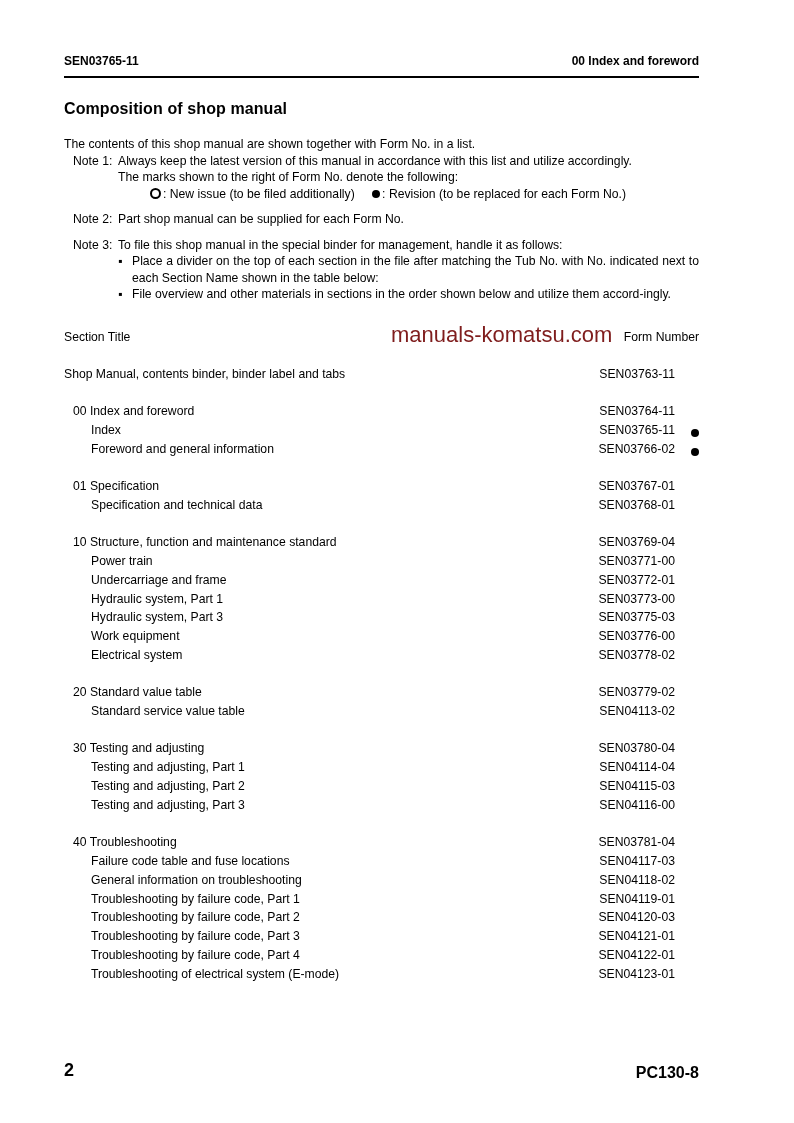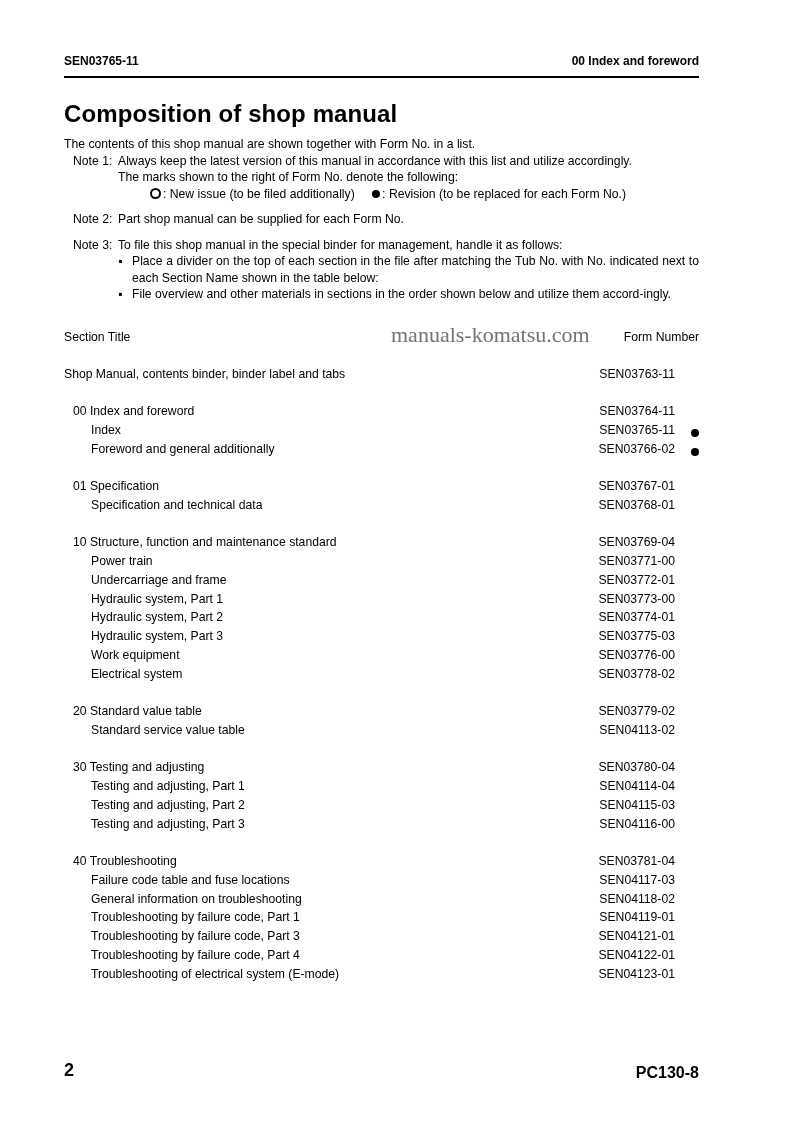--- a/index.html
+++ b/index.html
@@ -5,37 +5,37 @@
   html, body { margin: 0; padding: 0; background: #ffffff; }
   body {
     width: 794px; height: 1123px; position: relative; overflow: hidden;
     font-family: "Liberation Sans", sans-serif; color: #000; font-size: 12.2px;
   }
   .page { position: absolute; left: 64px; top: 0; width: 635px; height: 1123px; }
   .hdr { position: absolute; top: 54px; left: 0; right: 0; height: 16px; font-weight: bold; font-size: 12px; }
   .hdr .l { position: absolute; left: 0; top: 0; }
   .hdr .r { position: absolute; right: 0; top: 0; font-weight: bold; }
   .hrule { position: absolute; top: 76px; left: 0; right: 0; height: 0; border-top: 2px solid #000; }
-  .title { position: absolute; top: 100px; left: 0; font-size: 24px; font-weight: bold; letter-spacing: 0.1px; }
+  .title { position: absolute; top: 100px; left: 0; font-size: 16px; font-weight: bold; letter-spacing: 0.1px; }
   .intro { position: absolute; top: 136px; left: 0; right: 0; line-height: 16.5px; }
   .line { position: relative; white-space: nowrap; }
   .note-lbl { position: absolute; left: 9px; }
   .note-txt { margin-left: 54px; }
   .marks { margin-left: 86px; }
   .bullet { margin-left: 54px; display: flex; }
   .bullet .dot { width: 14px; flex: 0 0 14px; }
   .bullet .txt { white-space: normal; width: 567px; text-align: justify; }
   .gap { height: 9px; }
   .circle-o { display: inline-block; width: 7px; height: 7px; border: 2px solid #000; border-radius: 50%; vertical-align: -1px; margin-right: 2px; }
   .circle-f { display: inline-block; width: 8px; height: 8px; background: #000; border-radius: 50%; vertical-align: 0px; margin-right: 2px; margin-left: 14px; }
 
   .table-hdr { position: absolute; top: 330px; left: 0; right: 0; height: 16px; }
   .table-hdr .l { position: absolute; left: 0; }
   .table-hdr .r { position: absolute; right: 0; }
-  .watermark { position: absolute; top: 322px; left: 327px; font-size: 22px; color: #737373; white-space: nowrap; background: transparent; font-family: Liberation Serif, serif; }
+  .watermark { position: absolute; top: 322px; left: 327px; font-size: 22px; color: #7f1d1d; white-space: nowrap; background: transparent; }
 
   .rows { position: absolute; top: 367px; left: 0; right: 0; }
   .row { position: relative; height: 18.8px; white-space: nowrap; }
   .row .t { position: absolute; left: 0; }
   .row.sub .t { left: 27px; }
   .row.sec .t { left: 9px; }
   .row .f { position: absolute; right: 24px; }
   .row .m { position: absolute; right: 0; top: 6px; width: 8px; height: 8px; background: #000; border-radius: 50%; }
   .spacer { height: 18.5px; }
 
@@ -105,21 +105,21 @@
       <div class="row sec">
         <span class="t">00 Index and foreword</span>
         <span class="f">SEN03764-11</span>
       </div>
       <div class="row sub">
         <span class="t">Index</span>
         <span class="f">SEN03765-11</span>
         <span class="m"></span>
       </div>
       <div class="row sub">
-        <span class="t">Foreword and general additionally</span>
+        <span class="t">Foreword and general information</span>
         <span class="f">SEN03766-02</span>
         <span class="m"></span>
       </div>
       <div class="spacer"></div>
       <div class="row sec">
         <span class="t">01 Specification</span>
         <span class="f">SEN03767-01</span>
       </div>
       <div class="row sub">
         <span class="t">Specification and technical data</span>
@@ -136,24 +136,20 @@
       </div>
       <div class="row sub">
         <span class="t">Undercarriage and frame</span>
         <span class="f">SEN03772-01</span>
       </div>
       <div class="row sub">
         <span class="t">Hydraulic system, Part 1</span>
         <span class="f">SEN03773-00</span>
       </div>
       <div class="row sub">
-        <span class="t">Hydraulic system, Part 2</span>
-        <span class="f">SEN03774-01</span>
-      </div>
-      <div class="row sub">
         <span class="t">Hydraulic system, Part 3</span>
         <span class="f">SEN03775-03</span>
       </div>
       <div class="row sub">
         <span class="t">Work equipment</span>
         <span class="f">SEN03776-00</span>
       </div>
       <div class="row sub">
         <span class="t">Electrical system</span>
         <span class="f">SEN03778-02</span>
@@ -193,20 +189,24 @@
         <span class="t">Failure code table and fuse locations</span>
         <span class="f">SEN04117-03</span>
       </div>
       <div class="row sub">
         <span class="t">General information on troubleshooting</span>
         <span class="f">SEN04118-02</span>
       </div>
       <div class="row sub">
         <span class="t">Troubleshooting by failure code, Part 1</span>
         <span class="f">SEN04119-01</span>
+      </div>
+      <div class="row sub">
+        <span class="t">Troubleshooting by failure code, Part 2</span>
+        <span class="f">SEN04120-03</span>
       </div>
       <div class="row sub">
         <span class="t">Troubleshooting by failure code, Part 3</span>
         <span class="f">SEN04121-01</span>
       </div>
       <div class="row sub">
         <span class="t">Troubleshooting by failure code, Part 4</span>
         <span class="f">SEN04122-01</span>
       </div>
       <div class="row sub">

